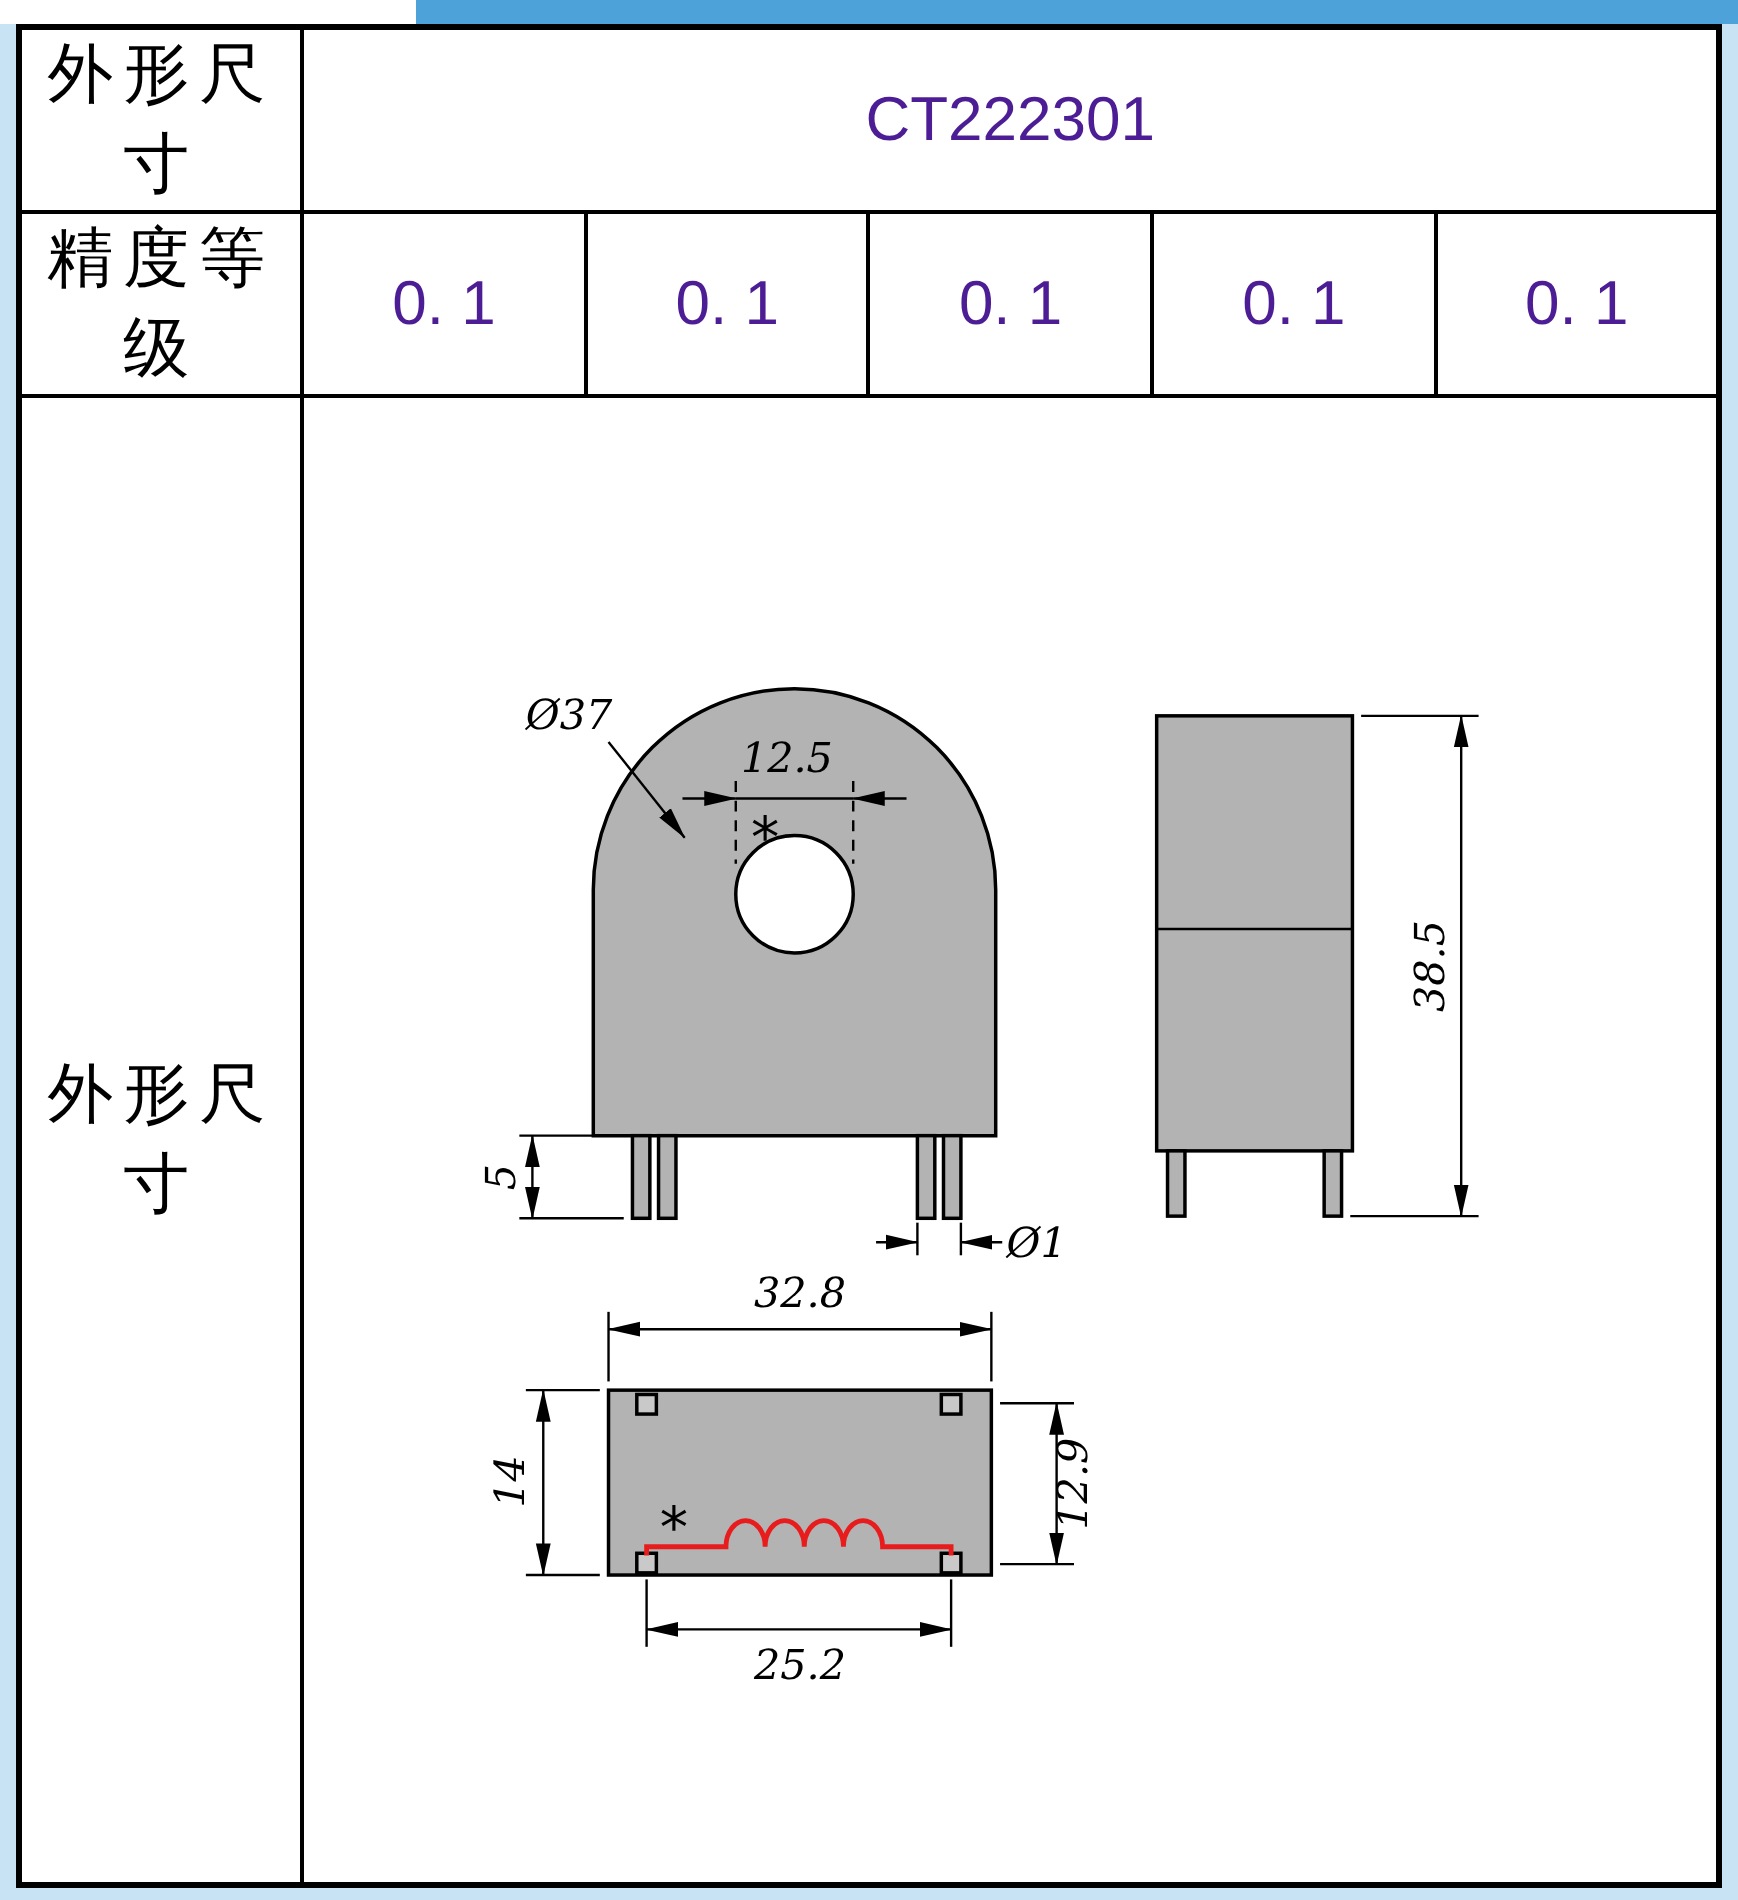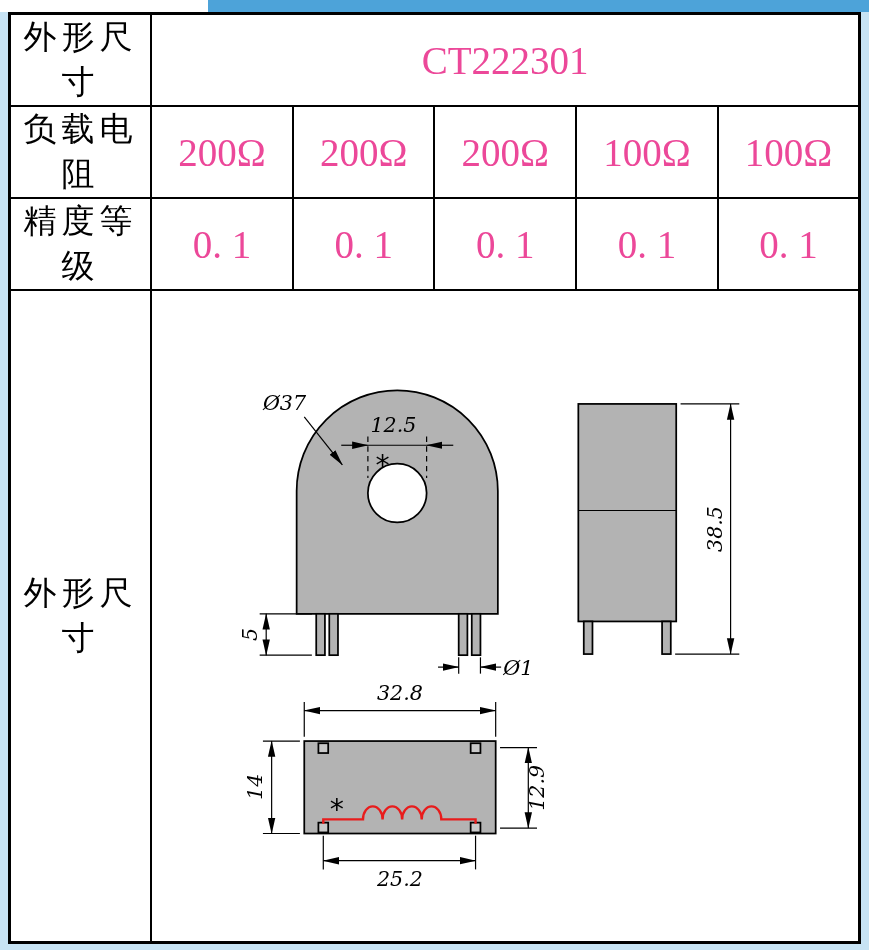--- a/index.html
+++ b/index.html
@@ -28,23 +28,23 @@
     background:#ffffff;
     overflow:hidden;
   }
   td.label {
     font-size:33px;
     letter-spacing:5px;
     font-weight:500;
     color:#000;
   }
   td.value {
-    font-family:Liberation Serif, serif;
-    font-size:39px;
-    color:#ec4899;
+    font-family:Liberation Sans, sans-serif;
+    font-size:31px;
+    color:#4c1d95;
   }
   td.drawing-cell { padding:0; vertical-align:top; }
   td.drawing-cell svg { display:block; width:100%; height:100%; }
 
   
   .body-shape { stroke:#000; stroke-width:1.6; }
   .thin  { stroke:#000; stroke-width:1.1; fill:none; }
   .dash  { stroke:#000; stroke-width:1.1; fill:none; stroke-dasharray:5 4; }
   .dim-text {
     font-family:"DejaVu Serif", serif;
@@ -63,28 +63,20 @@
 <body>
 
 <div class="strip-white"></div>
 <div class="strip-blue"></div>
 
 <table class="spec">
   <tbody>
     <tr style="height:74px">
       <td class="label">外形尺寸</td>
       <td class="value" colspan="5">CT222301</td>
-    </tr>
-    <tr style="height:75px">
-      <td class="label">负载电阻</td>
-      <td class="value">200Ω</td>
-      <td class="value">200Ω</td>
-      <td class="value">200Ω</td>
-      <td class="value">100Ω</td>
-      <td class="value">100Ω</td>
     </tr>
     <tr style="height:73px">
       <td class="label">精度等级</td>
       <td class="value">0. 1</td>
       <td class="value">0. 1</td>
       <td class="value">0. 1</td>
       <td class="value">0. 1</td>
       <td class="value">0. 1</td>
     </tr>
     <tr>

